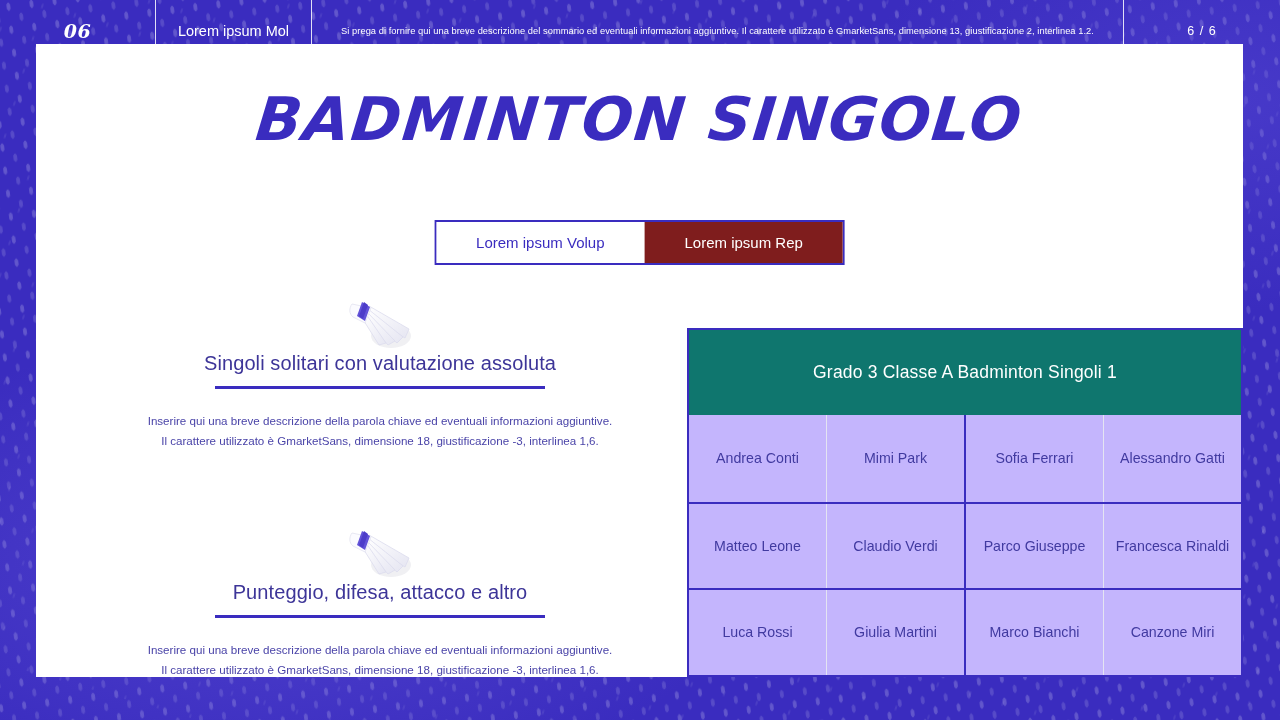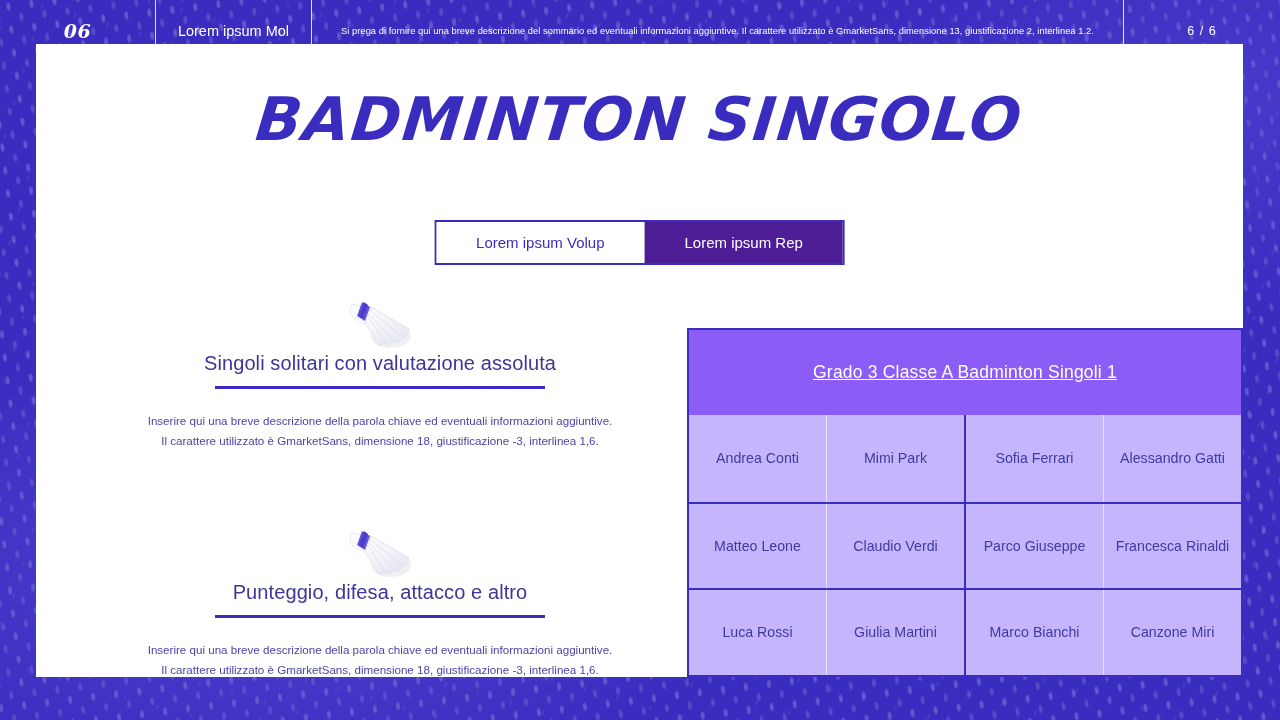--- a/index.html
+++ b/index.html
@@ -141,21 +141,21 @@
     font-size: 15px;
     padding: 0 40px;
     min-width: 182px;
     cursor: pointer;
   }
   .tab.inactive {
     background: #ffffff;
     color: #3a2cbf;
   }
   .tab.active {
-    background: #4c1d95;
+    background: #7f1d1d;
     color: #ffffff;
   }
 
   
   #left-col {
     position: absolute;
     left: 56px;
     top: 248px;
     width: 576px;
   }
@@ -188,29 +188,28 @@
 
   
   #table-wrap {
     position: absolute;
     left: 651px;
     top: 284px;
     width: 556px;
     border: 2.5px solid #3a2cbf;
   }
   #table-head {
-    background: #8b5cf6;
+    background: #0f766e;
     color: #ffffff;
     height: 85px;
     display: flex;
     align-items: center;
     justify-content: center;
     font-size: 17.5px;
     letter-spacing: 0.2px;
-    text-decoration: underline;
   }
   .t-row {
     display: flex;
     height: 86.5px;
   }
   .t-row + .t-row { border-top: 2.5px solid #3a2cbf; }
   .t-cell {
     flex: 1;
     display: flex;
     align-items: center;

